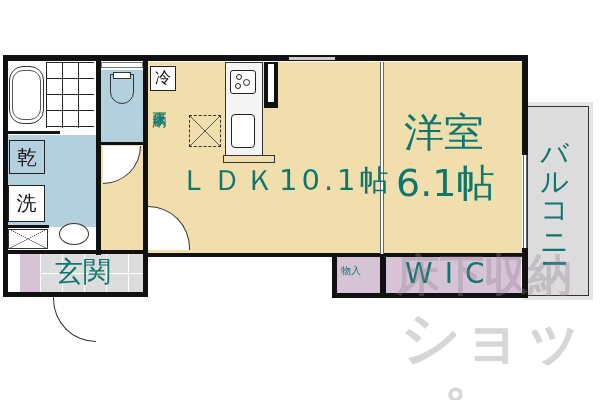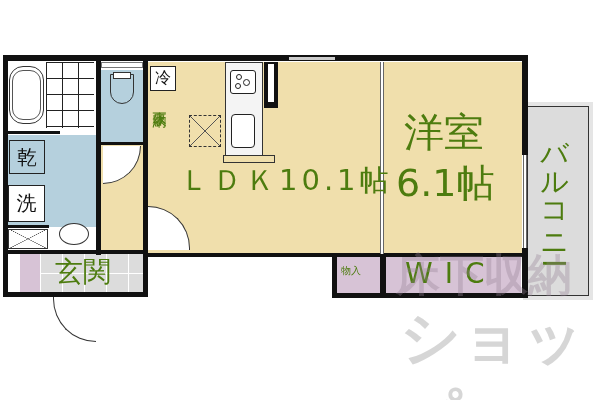--- a/index.html
+++ b/index.html
@@ -5,21 +5,21 @@
   html, body { margin:0; padding:0; }
   body { width:600px; height:400px; background:#ffffff; position:relative; overflow:hidden;
          font-family:"DejaVu Sans","Liberation Sans",sans-serif; }
   .abs { position:absolute; box-sizing:border-box; }
   .wall { position:absolute; background:#111; }
   .floor-ldk { background:#f0dfac; }
   .floor-wet { background:#b5d0dd; }
   .floor-tile { background:#dcdcdc; }
   .floor-closet { background:#d7c3d6; }
   .floor-balcony { background:#dcdcdc; }
-  .label { position:absolute; color:#4d7c0f; white-space:nowrap; line-height:1; }
+  .label { position:absolute; color:#0f766e; white-space:nowrap; line-height:1; }
   .boxed { position:absolute; background:#fff; border:1.5px solid #222; display:flex; align-items:center; justify-content:center; color:#111; box-sizing:border-box; }
   .vtext { writing-mode:vertical-rl; text-orientation:upright; }
   .watermark { position:absolute; color:rgba(150,130,150,0.35); font-weight:bold; }
 </style>
 </head>
 <body>
 
 <div class="abs" style="left:8px;top:60px;width:88px;height:72px;background:#fff;"></div>
 
 <div class="abs" style="left:46px;top:62px;width:48px;height:66px;

